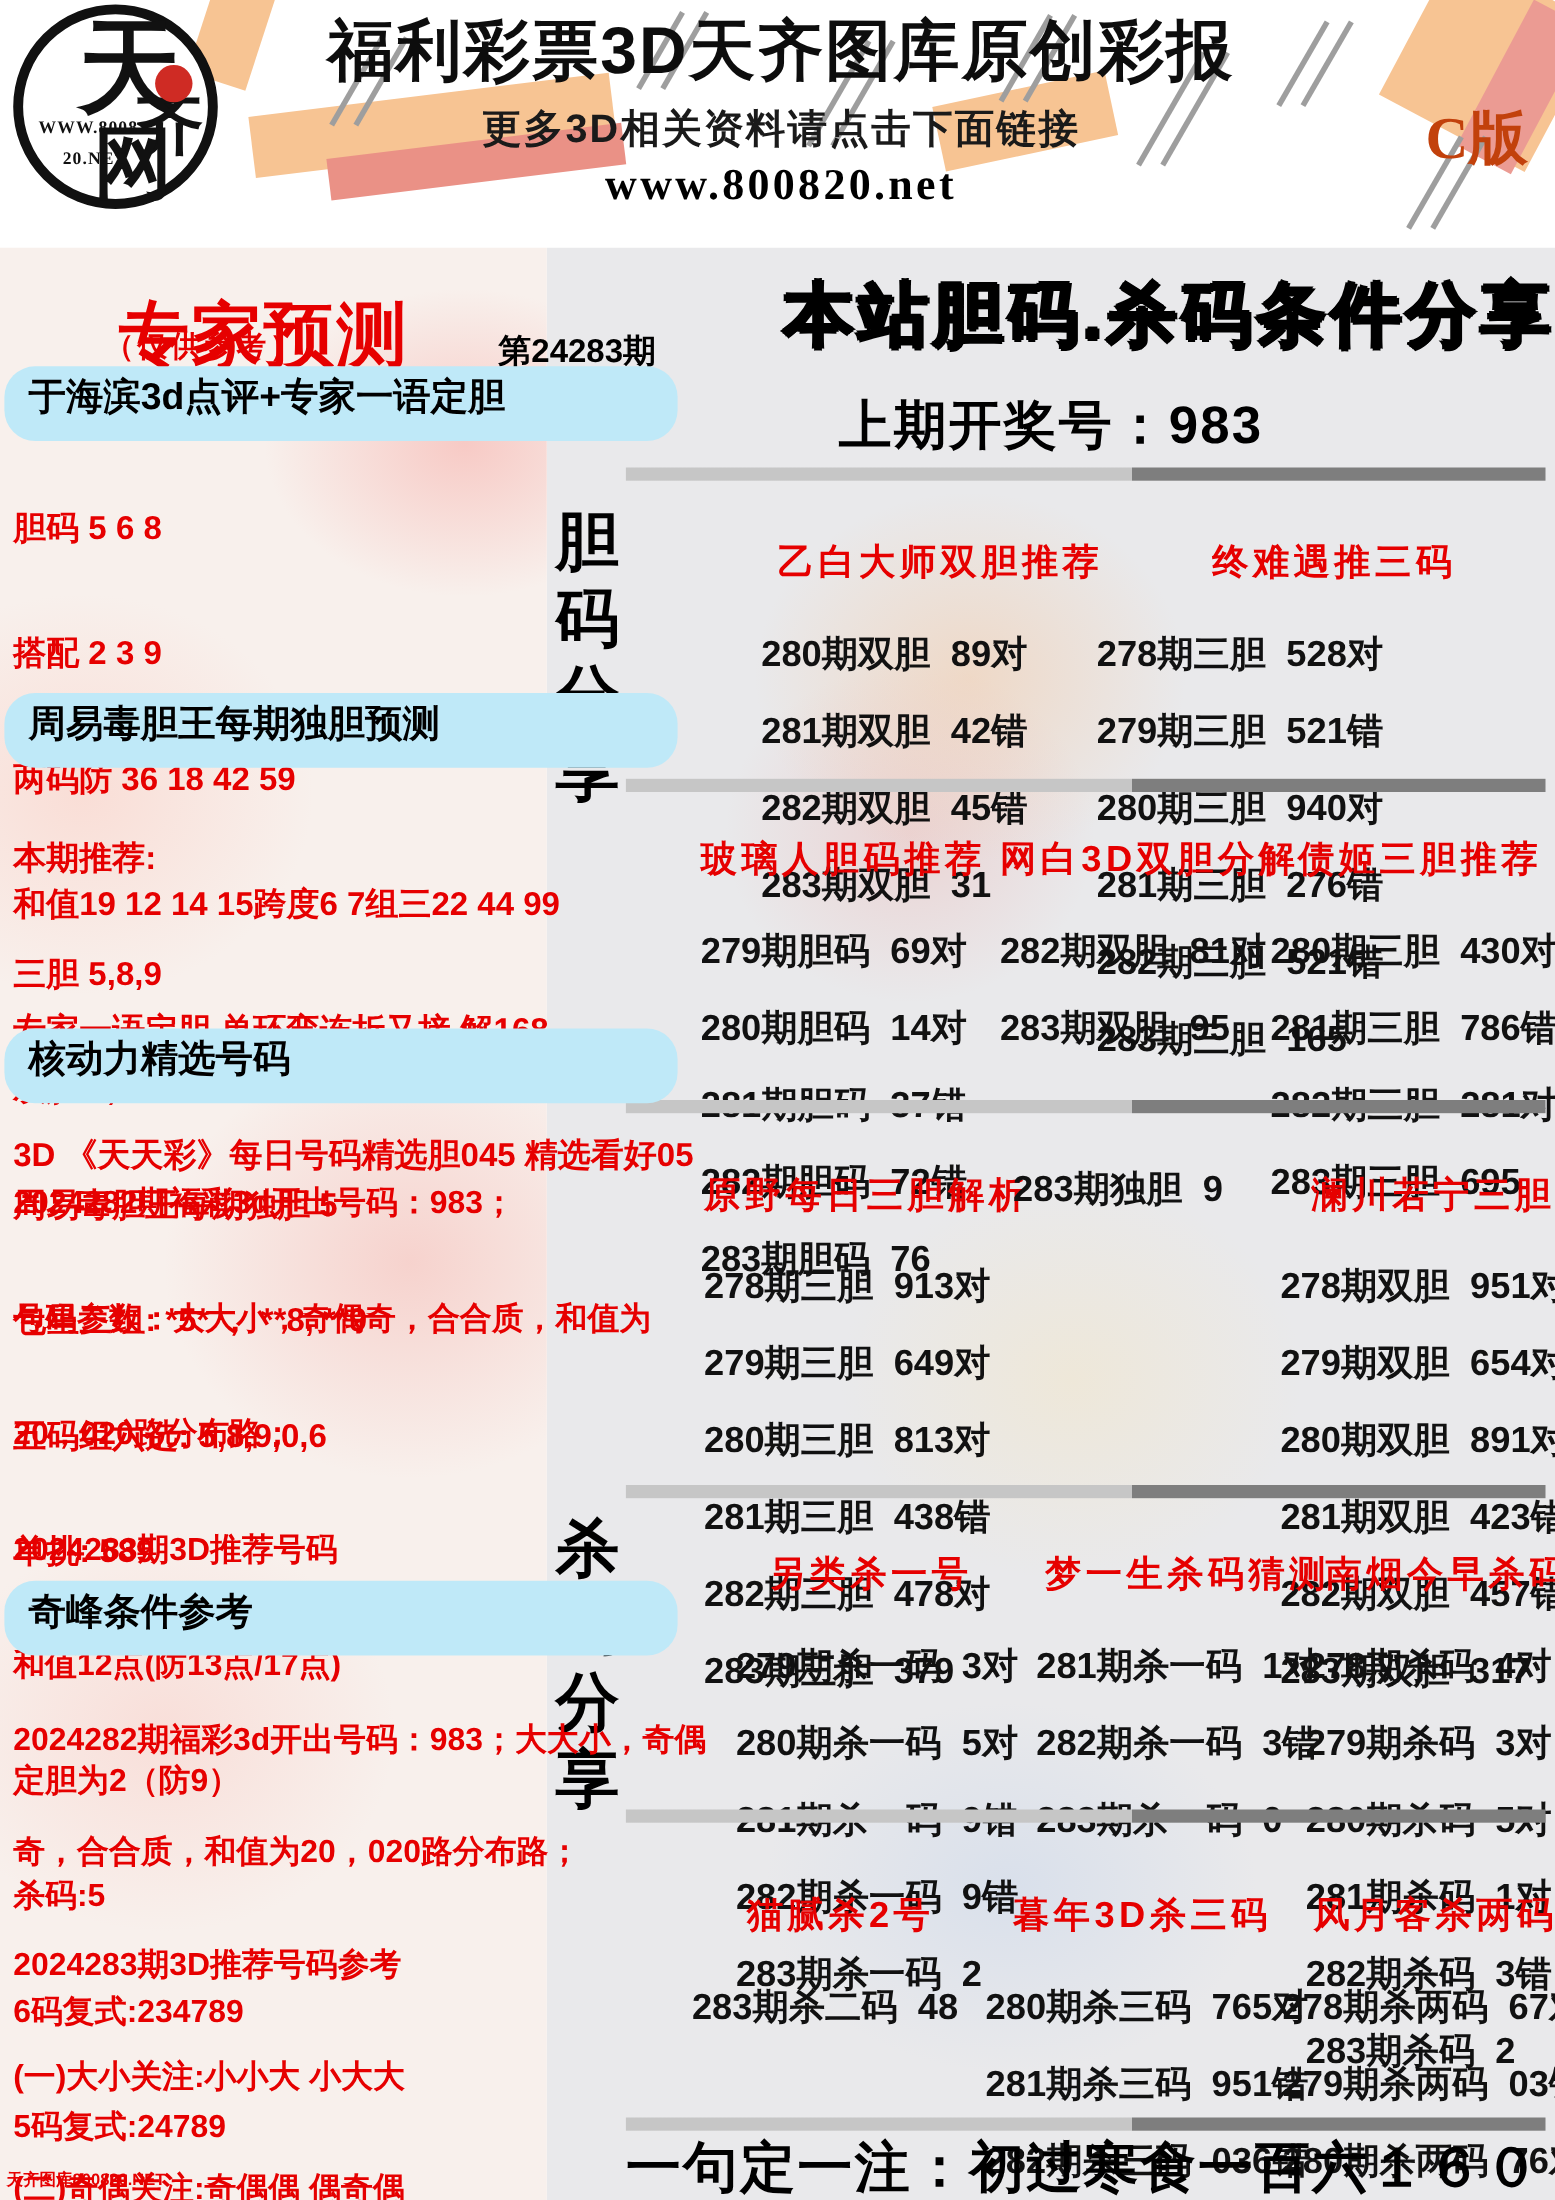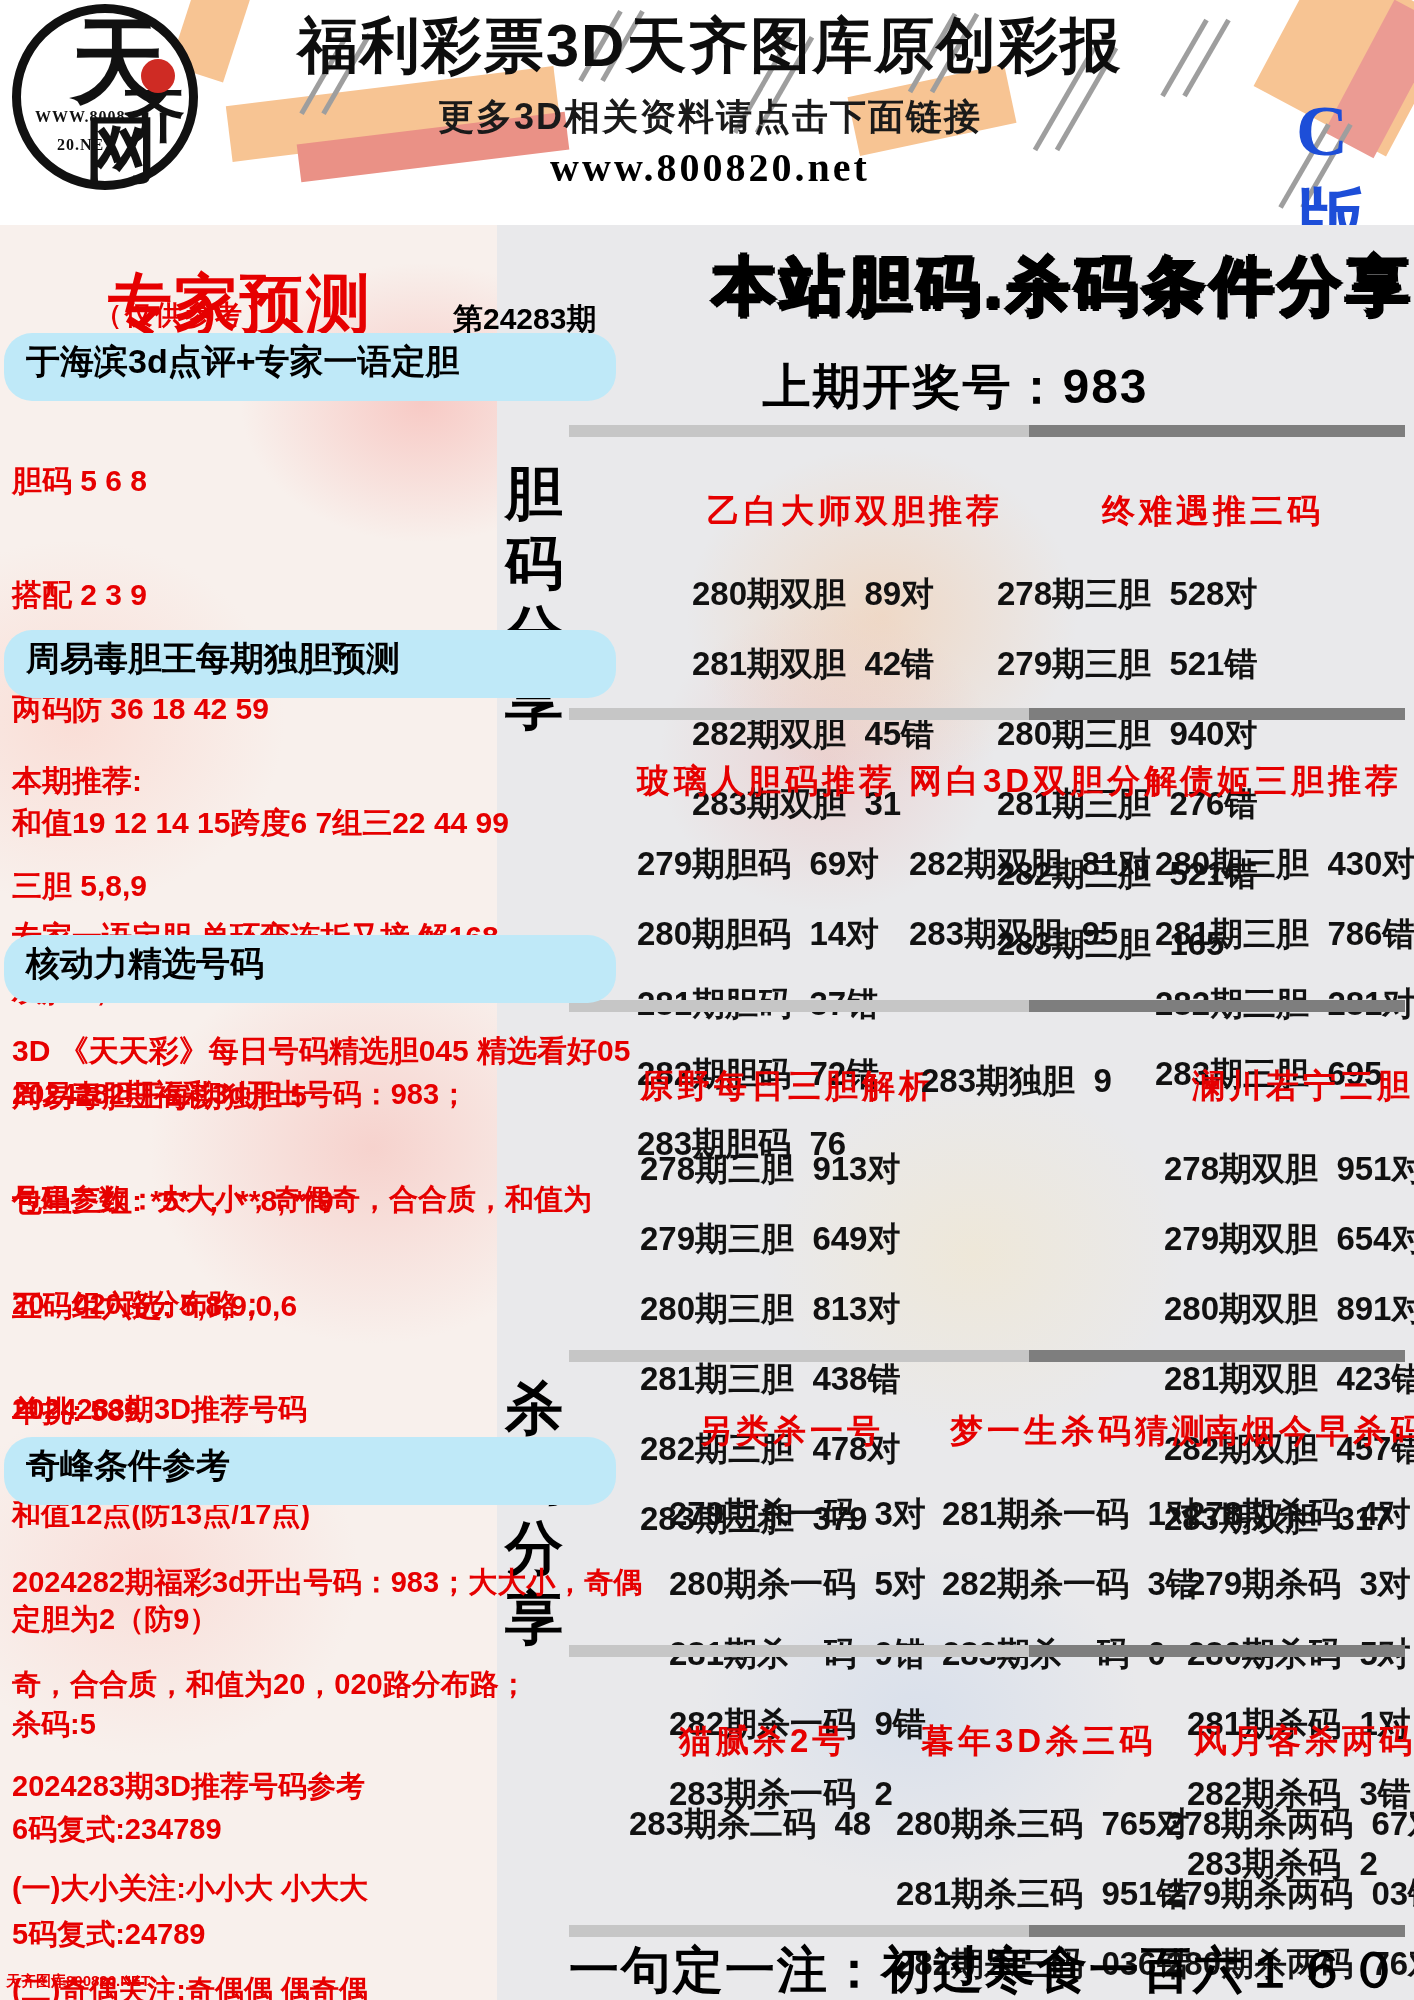--- a/index.html
+++ b/index.html
@@ -7,21 +7,21 @@
           font-family:"Liberation Sans","DejaVu Sans",sans-serif;}
   
   .hdr{position:absolute;left:0;top:0;width:1414px;height:225px;background:#fff;overflow:hidden;z-index:4;}
   .stripe{position:absolute;width:5px;background:#9e9e9e;transform:rotate(30deg);}
   .shape{position:absolute;}
   .hdr-text{position:absolute;left:240px;top:6px;width:940px;text-align:center;}
   .hdr-title{font-size:60px;font-weight:900;color:#0d0d0d;letter-spacing:2px;position:relative;z-index:3;}
   .hdr-sub{font-size:36px;font-weight:700;color:#1a1a1a;margin-top:6px;letter-spacing:2px;position:relative;z-index:3;}
   .hdr-url{font-size:40px;font-weight:600;color:#000;margin-top:2px;letter-spacing:3px;
            font-family:"Liberation Serif","DejaVu Serif",serif;position:relative;z-index:3;}
-  .edition{position:absolute;left:1296px;top:90px;font-size:72px;font-weight:700;color:#1d4ed8;
+  .edition{position:absolute;left:1296px;top:90px;font-size:54px;font-weight:700;color:#c2410c;
            font-family:"Liberation Serif","DejaVu Serif",serif;z-index:3;}
   .logo{position:absolute;left:12px;top:4px;width:168px;height:168px;border:9px solid #111;
         border-radius:50%;background:#fff;z-index:3;}
   .logo span{position:absolute;color:#111;line-height:1;font-weight:900;}
   .l-tian{left:50px;top:2px;font-size:94px;}
   .l-qi{left:102px;top:70px;font-size:62px;}
   .l-wang{left:64px;top:100px;font-size:72px;}
   .l-seal{left:120px;top:46px;width:34px;height:34px;background:#cf2b24;border-radius:50%;}
   .l-url1{left:14px;top:96px;font-size:16px;font-weight:700;letter-spacing:1px;
           font-family:Liberation Serif, serif;}

